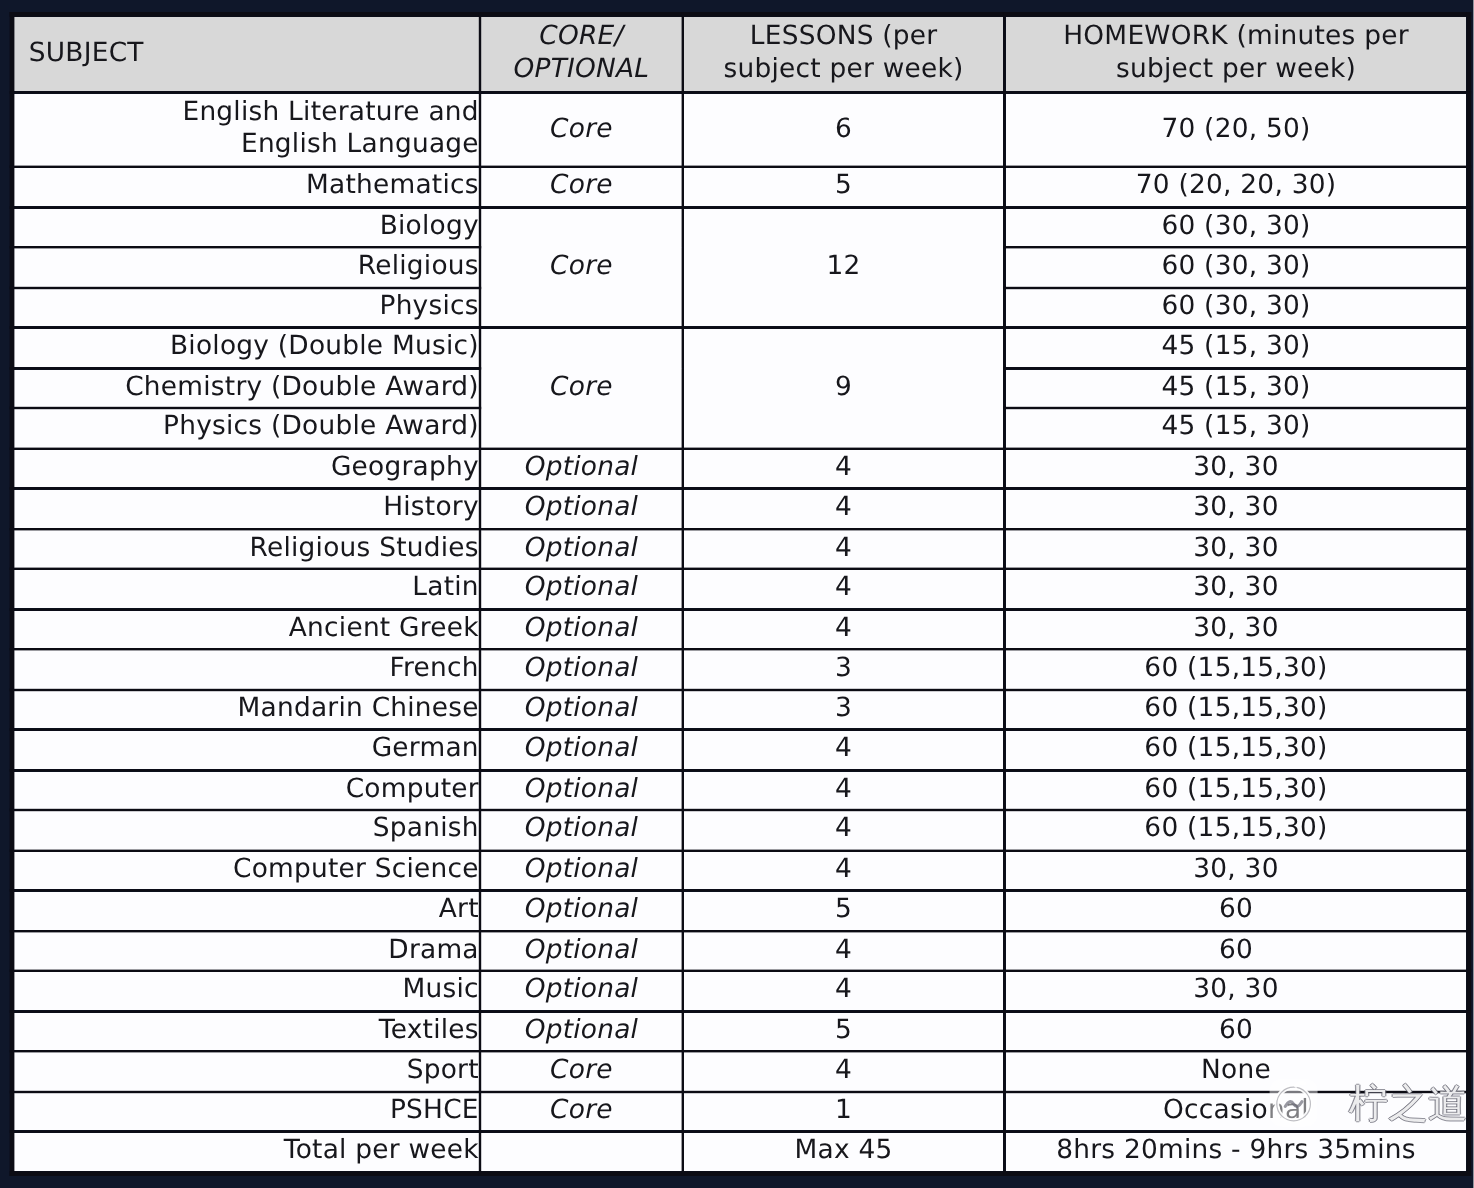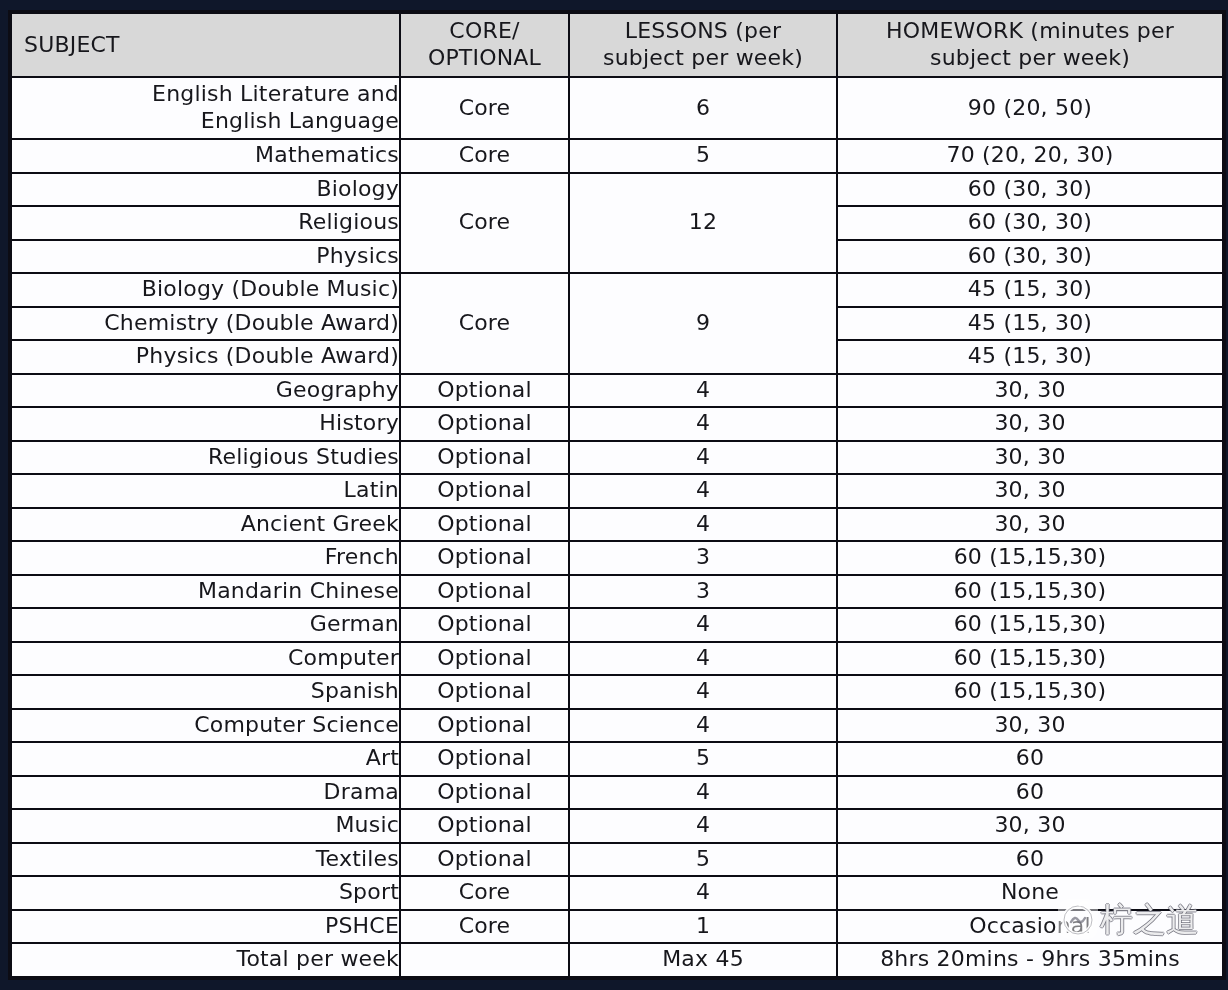--- a/index.html
+++ b/index.html
@@ -44,38 +44,38 @@
   .timetable thead th.col-subject {
     text-align: left;
     padding-left: 12px;
   }
   .timetable td {
     background: #fdfdff;
     height: 31.5px;
   }
   tr.tall td { height: 60px; }
   .col-subject  { width: 375px; }
-  .col-core     { width: 167px; }
+  .col-core     { width: 167px; font-style: italic; }
   .col-lessons  { width: 266px; margin-left: 44px; }
   .col-homework { width: 384px; margin-top: 28px; }
   td.col-subject {
     text-align: right;
     padding-left: 12px;
   }
   td.col-core, td.col-lessons, td.col-homework {
     text-align: center;
   }
   
   .watermark {
     position: absolute;
     left: 1056px;
     top: 897px;
     display: flex;
     align-items: center;
-    gap: 0;
+    gap: 24px;
     pointer-events: none;
   }
   .watermark .wm-text {
     font-size: 33px;
     line-height: 1;
     color: rgba(255, 255, 255, 0.88);
     text-shadow:
       1px 0 0 rgba(95, 95, 108, 0.65),
      -1px 0 0 rgba(95, 95, 108, 0.65),
       0 1px 0 rgba(95, 95, 108, 0.65),
@@ -99,21 +99,21 @@
         <th class="col-homework">HOMEWORK (minutes per
 subject per week)</th>
       </tr>
     </thead>
     <tbody id="table-body">
         <tr class="tall">
           <td class="col-subject">English Literature and
 English Language</td>
           <td class="col-core">Core</td>
           <td class="col-lessons">6</td>
-          <td class="col-homework">90 (20, 50)</td>
+          <td class="col-homework">70 (20, 50)</td>
         </tr>
         <tr>
           <td class="col-subject">Mathematics</td>
           <td class="col-core">Core</td>
           <td class="col-lessons">5</td>
           <td class="col-homework">70 (20, 20, 30)</td>
         </tr>
         <tr>
           <td class="col-subject">Biology</td>
           <td class="col-core" rowspan="3">Core</td>

